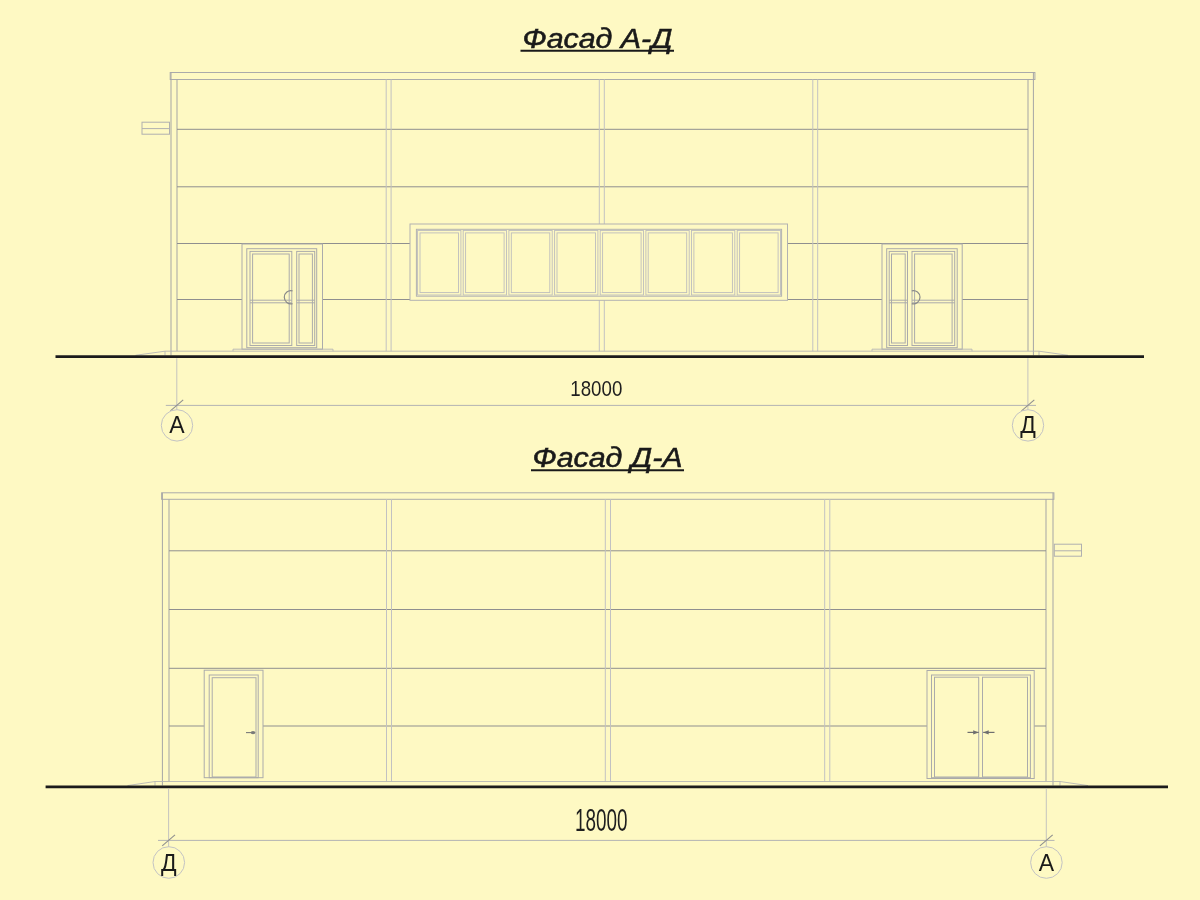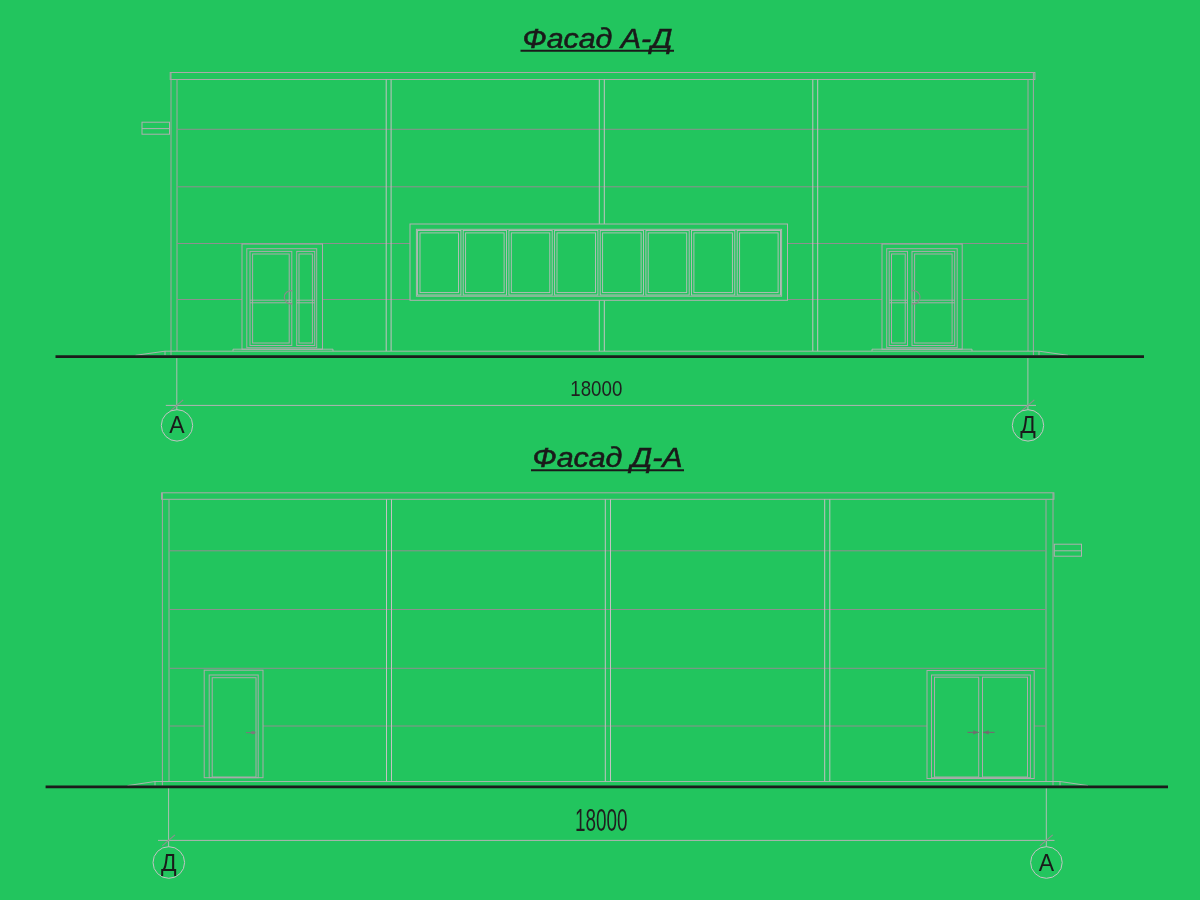--- a/index.html
+++ b/index.html
@@ -1,16 +1,16 @@
 <!DOCTYPE html>
 <html><head>
 <meta charset="utf-8">
 <style>
   html,body{margin:0;padding:0;background:#ffffff;}
-  .page{position:relative;width:1200px;height:900px;background:#22c55e;overflow:hidden;
+  .page{position:relative;width:1200px;height:900px;background:#fef9c3;overflow:hidden;
         font-family:"Liberation Sans", sans-serif;}
   svg{position:absolute;left:0;top:0;}
   text{font-family:"Liberation Sans", sans-serif;}
 </style>
 </head>
 <body>
 <div class="page">
 <svg width="1200" height="900" viewBox="0 0 1200 900">
 <g fill="none" stroke-linecap="butt">
 

